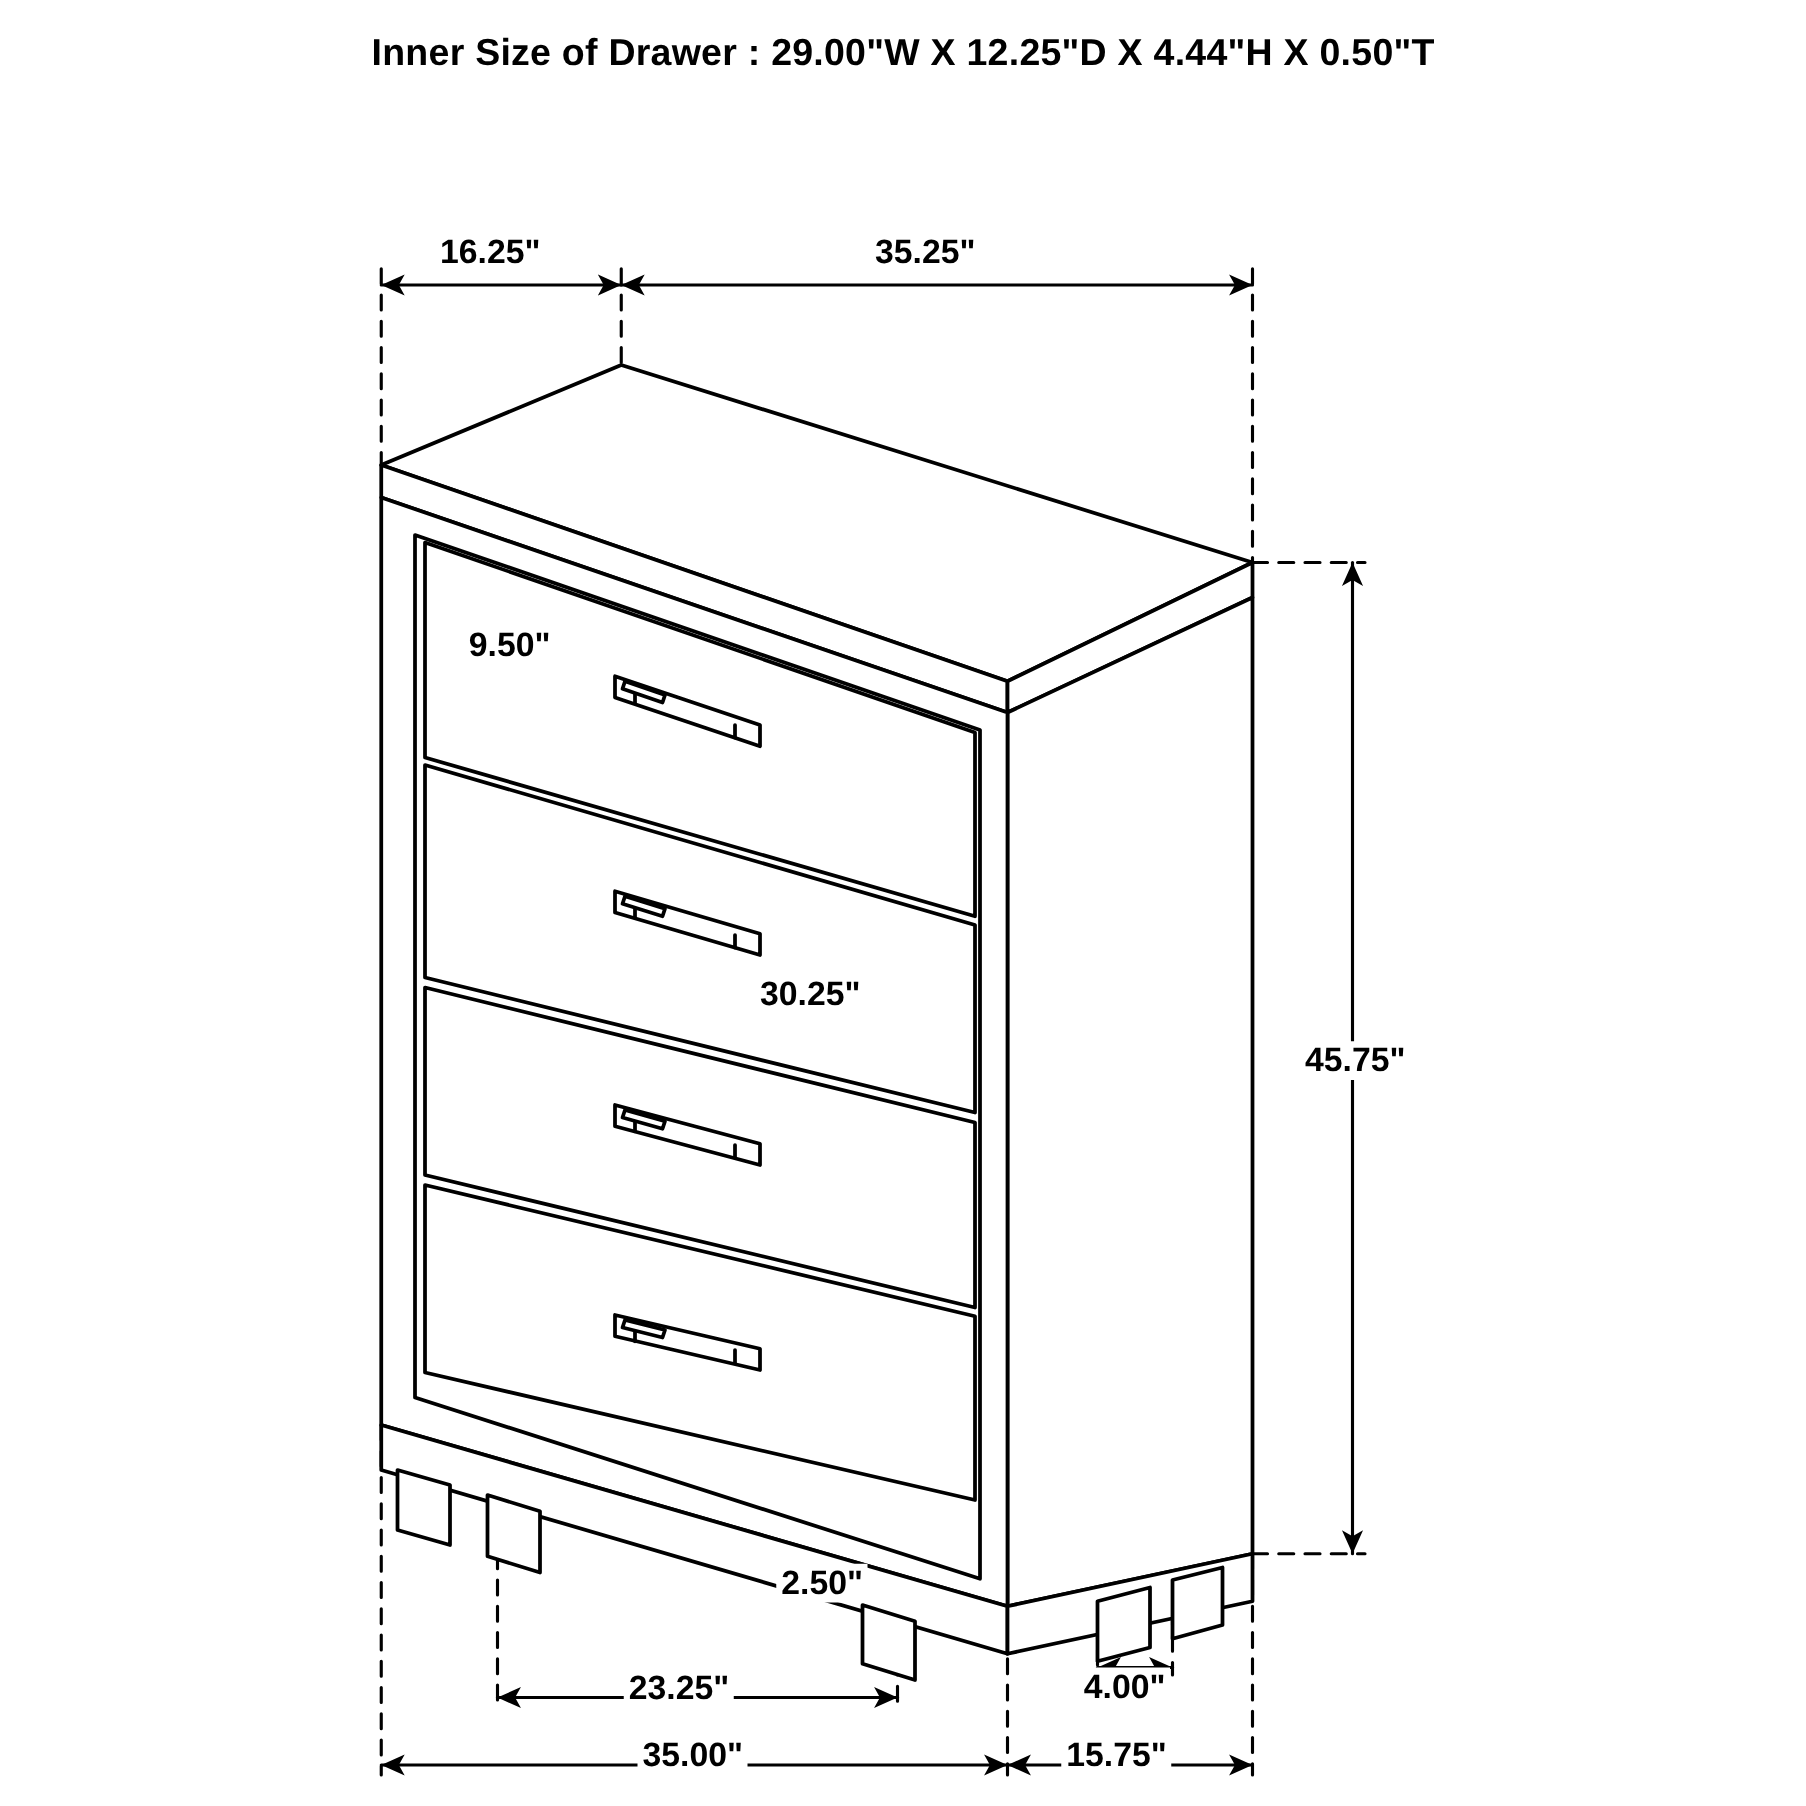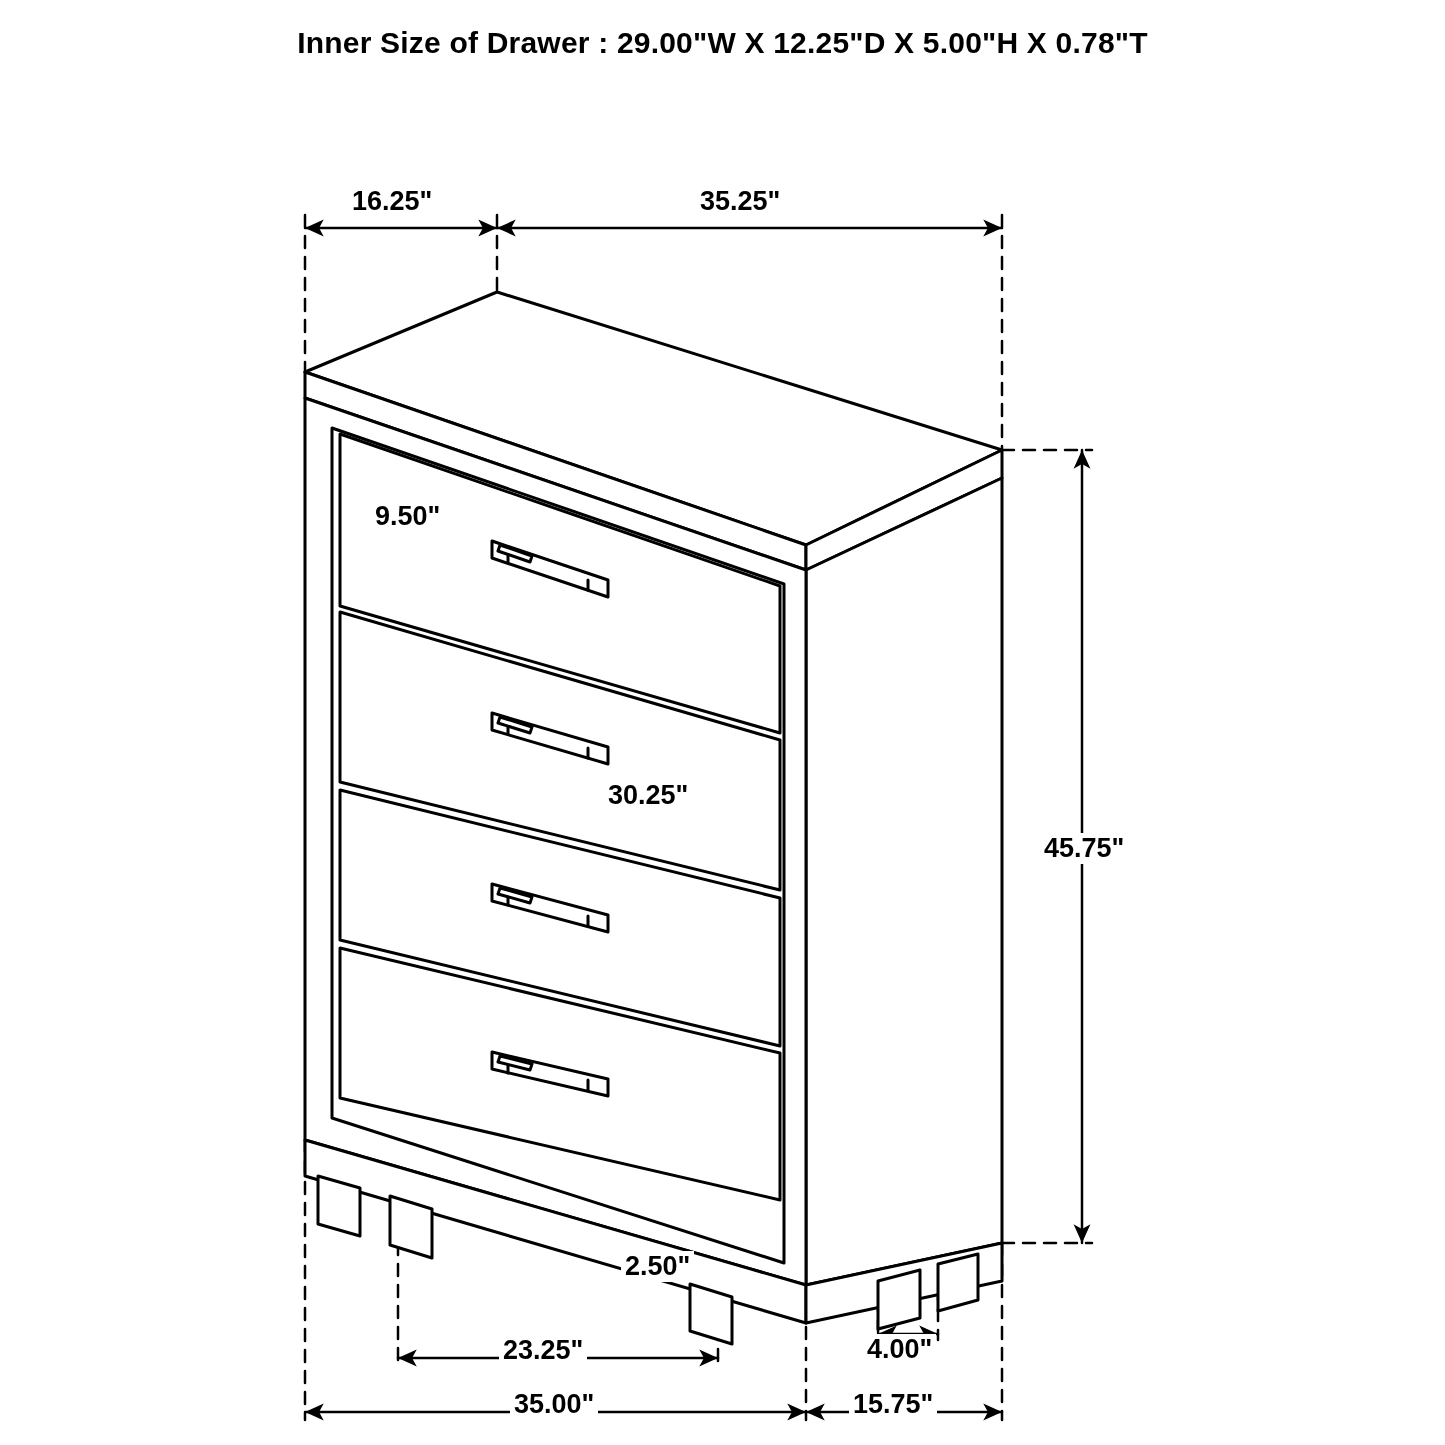--- a/index.html
+++ b/index.html
@@ -44,21 +44,21 @@
     white-space: nowrap;
     background: #ffffff;
     padding: 0 4px;
   }
 </style>
 </head>
 <body>
 
 <div id="stage">
 
-  <div id="title">Inner Size of Drawer : 29.00"W X 12.25"D X 5.00"H X 0.78"T</div>
+  <div id="title">Inner Size of Drawer : 29.00"W X 12.25"D X 4.44"H X 0.50"T</div>
 
   <svg id="drawing" viewBox="0 0 1445 1445">
     <g fill="none" stroke="#000000" stroke-width="3" stroke-linejoin="round" stroke-linecap="round">
 
       <g stroke-dasharray="12 9" stroke-width="2.5">
 
         <line x1="305" y1="215" x2="305" y2="372"></line>
 
         <line x1="497" y1="215" x2="497" y2="292"></line>
 

